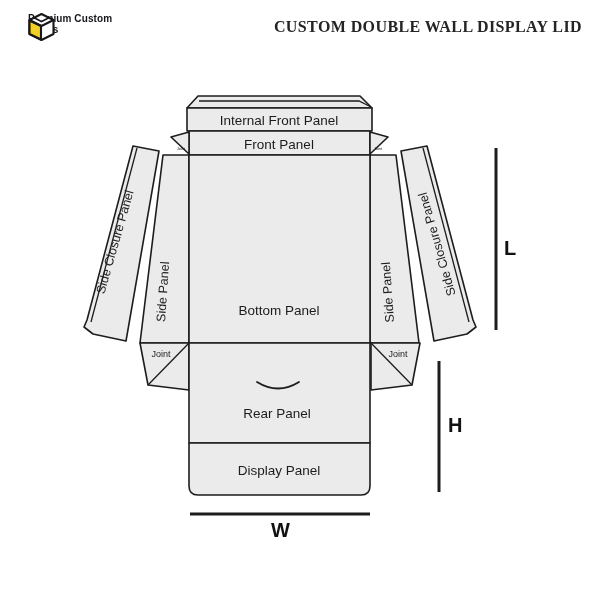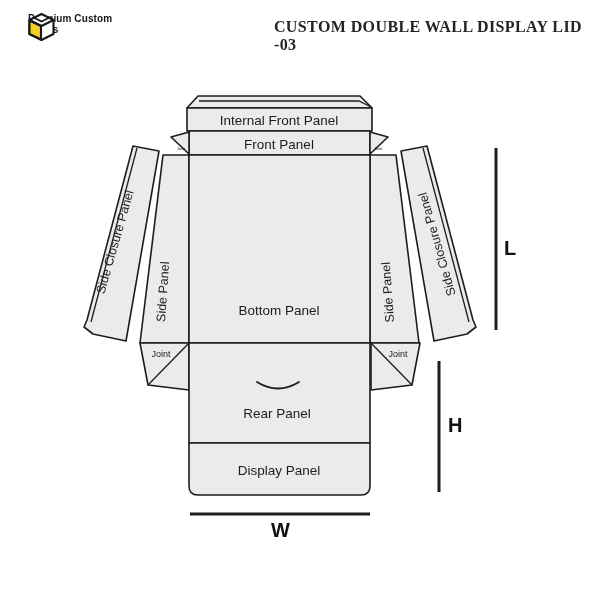--- a/index.html
+++ b/index.html
@@ -9,21 +9,21 @@
     --text_dark:#1c1c1c;
   }
   html,body{margin:0;padding:0;}
   body{
     width:600px;height:600px;background:#ffffff;position:relative;
     font-family:"Liberation Sans", sans-serif;overflow:hidden;
   }
   .header-logo{position:absolute;left:28px;top:13px;display:flex;align-items:center;gap:6px;}
   .logo-text{font-weight:bold;font-size:10px;line-height:11px;color:#15151c;letter-spacing:0.1px;}
   .header-title{
-    position:absolute;right:18px;top:18px;text-align:left;
+    position:absolute;right:18px;top:18px;text-align:center;
     font-family:"Liberation Serif", serif;font-weight:bold;color:#242424;
     font-size:16px;line-height:18px;letter-spacing:0.4px;
   }
   svg{position:absolute;left:0;top:0;}
   .panel{fill:var(--panel_fill);stroke:var(--line);stroke-width:1.6;stroke-linejoin:round;}
   .edge{fill:none;stroke:var(--line);stroke-width:1.3;}
   .dim{stroke:var(--line);stroke-width:3;}
   .lbl{fill:var(--text_dark);font-family:"Liberation Sans",sans-serif;font-size:13.5px;text-anchor:middle;}
   .lbl-side{fill:var(--text_dark);font-family:"Liberation Sans",sans-serif;font-size:12.5px;text-anchor:middle;}
   .lbl-joint{fill:var(--text_dark);font-family:"Liberation Sans",sans-serif;font-size:9px;text-anchor:middle;}
@@ -41,21 +41,20 @@
     <polyline points="5,4.5 13,8.5 21,4.5" fill="none" stroke="#17171c" stroke-width="1.6"></polyline>
   </svg>
   <div class="logo-text">
     <div>Premium Custom</div>
     <div>Boxes</div>
   </div>
 </div>
 
 <div class="header-title">
   <div>CUSTOM DOUBLE WALL DISPLAY LID</div>
-  <div>-03</div>
 </div>
 
 <svg width="600" height="600" viewBox="0 0 600 600">
 
   <g>
     <polygon class="panel" points="187,108 198,96 360,96 372,108"></polygon>
     <polyline class="edge" points="199,101 359,101 371,107" fill="none"></polyline>
   </g>
 
   <g>

